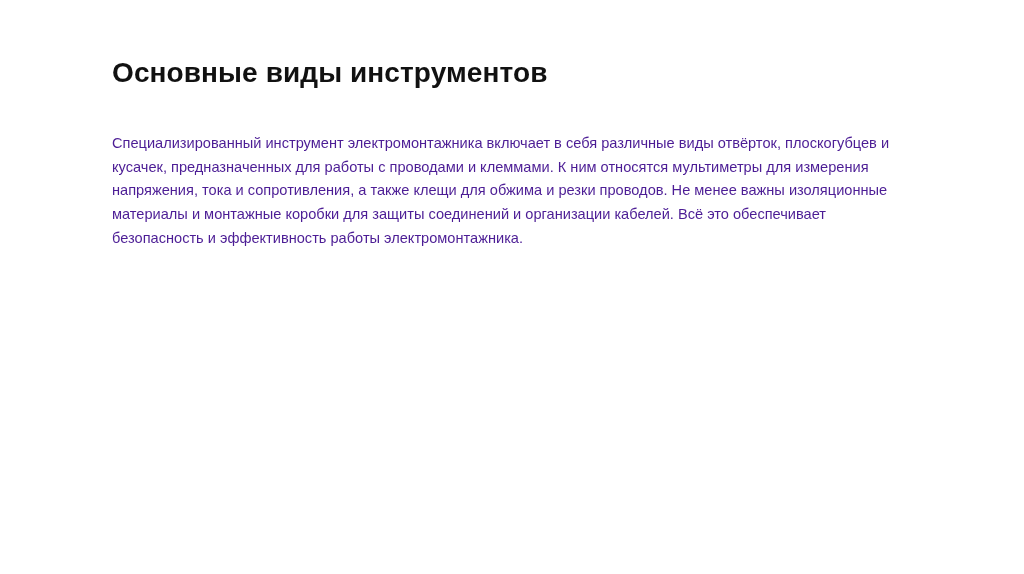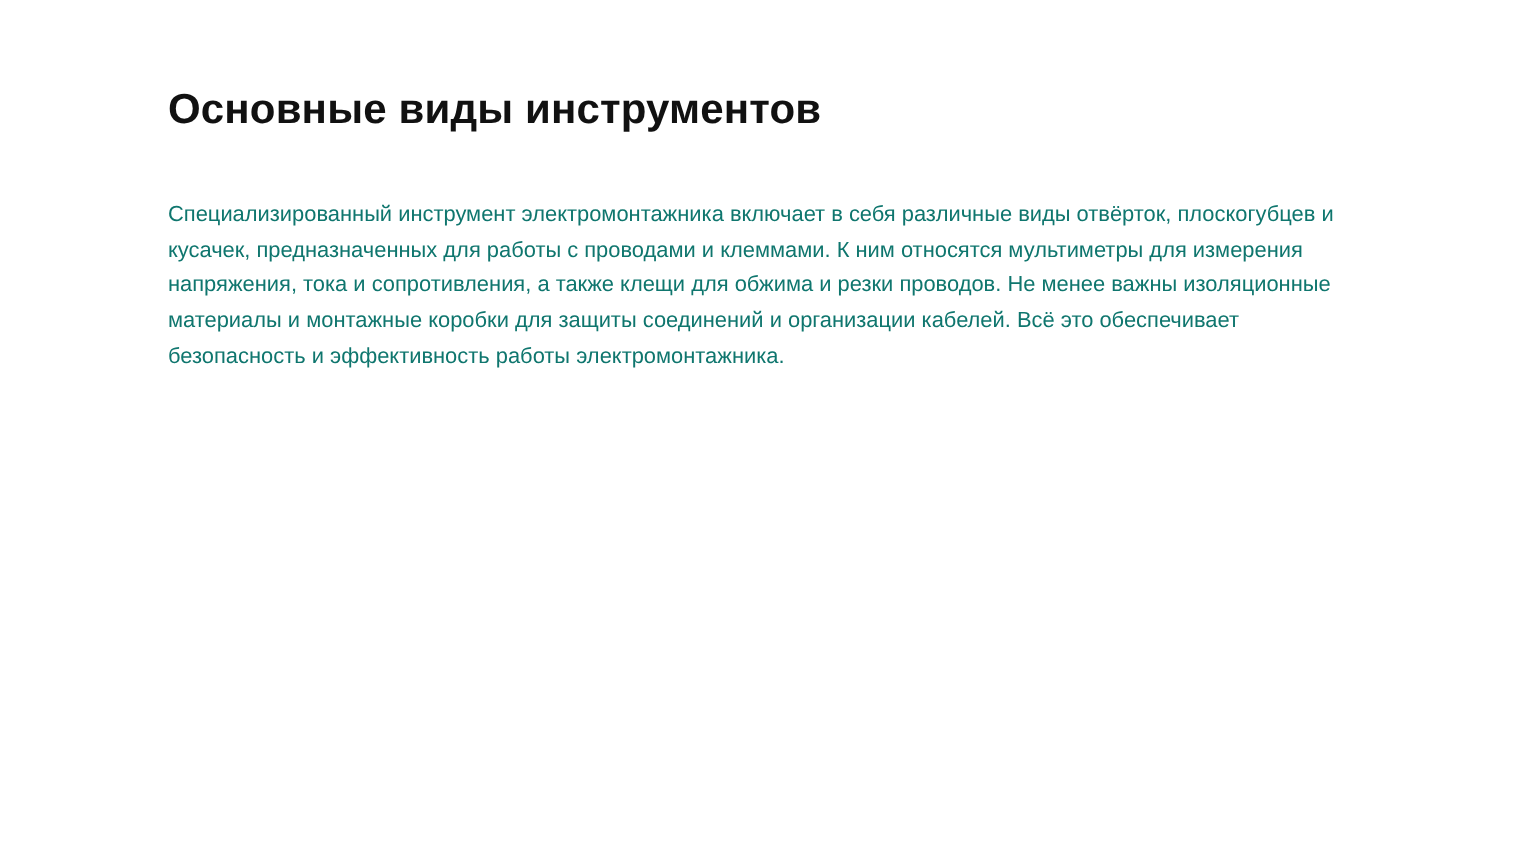--- a/index.html
+++ b/index.html
@@ -31,21 +31,21 @@
     letter-spacing: 0.1px;
     line-height: 1.2;
     margin: 0;
   }
   .slide-body {
     position: absolute;
     left: 112px;
     top: 132px;
     width: 782px;
     font-size: 14.6px;
-    color: #0f766e;
+    color: #4c1d95;
     line-height: 1.62;
     text-align: left;
     margin: 0;
   }
 </style>
 </head>
 <body>
 
 <div class="slide">
   <h1 class="slide-title">Основные виды инструментов</h1>

